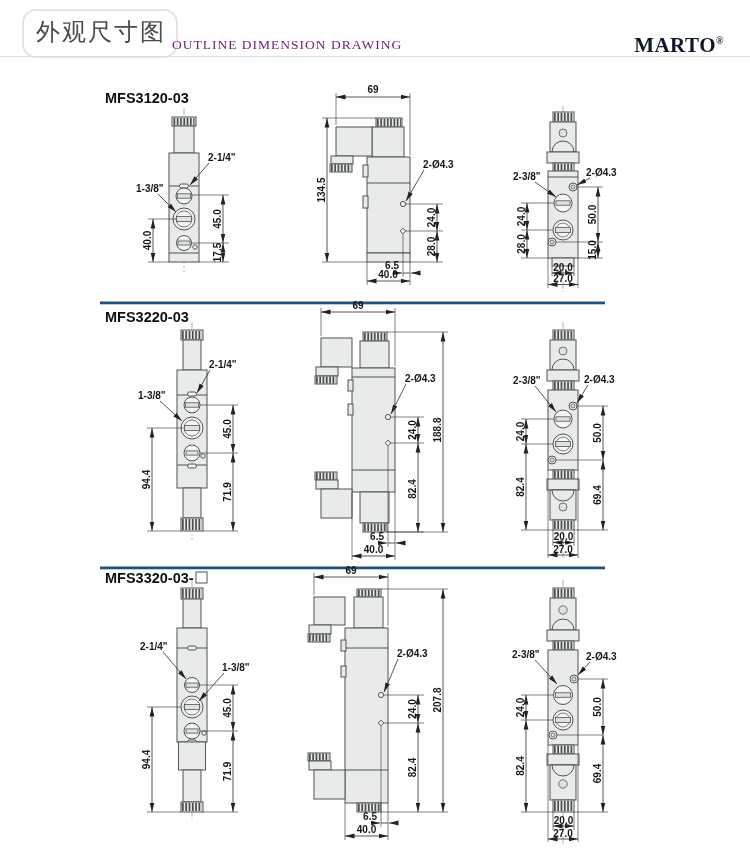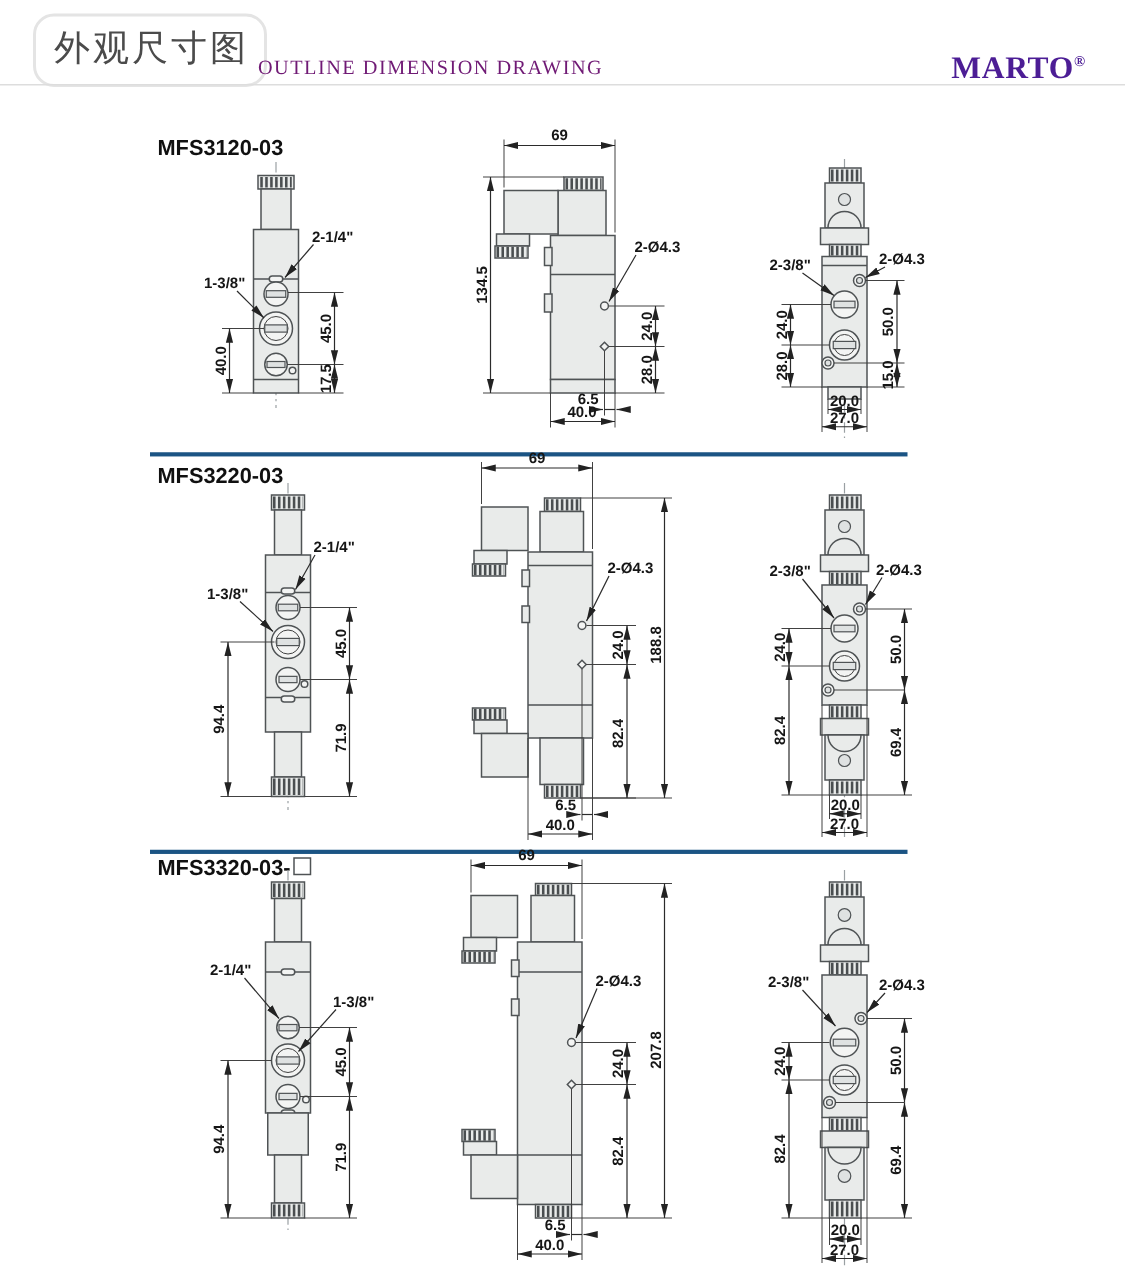--- a/index.html
+++ b/index.html
@@ -6,21 +6,21 @@
   .page{position:relative;width:750px;height:849px;background:#ffffff;overflow:hidden;
         font-family:"Liberation Sans",sans-serif;}
   
   .title-box{position:absolute;left:22px;top:9px;width:152px;height:45px;
              border:2px solid #e4e4e4;border-radius:14px;background:#fff;}
   .title-cn{position:absolute;left:36px;top:16px;font-size:24px;color:#4b4b4b;
             font-family:"Liberation Serif",serif;letter-spacing:2px;}
   .title-en{position:absolute;left:172px;top:37px;font-family:"Liberation Serif",serif;
             font-size:13.5px;color:#701a75;letter-spacing:1px;}
   .brand{position:absolute;right:26px;top:33px;font-family:"Liberation Serif",serif;
-         font-weight:bold;font-size:21px;color:#4c1d95;letter-spacing:0.5px;}
+         font-weight:bold;font-size:21px;color:#0f172a;letter-spacing:0.5px;}
   .brand sup{font-size:10px;}
   .header-rule{position:absolute;left:0;right:0;top:56px;height:1px;background:#dddddd;}
   
   svg{position:absolute;left:0;top:60px;}
   .bd{fill:#e9ebea;stroke:#4f5355;stroke-width:1;}
   .bd2{fill:#f3f4f3;stroke:#4f5355;stroke-width:1;}
   .ln{stroke:#4f5355;stroke-width:1;fill:none;}
   .thin{stroke:#3c3c3c;stroke-width:0.65;fill:none;}
   .dim{stroke:#2b2b2b;stroke-width:0.8;fill:none;}
   .cl{stroke:#9aa0a3;stroke-width:0.8;fill:none;stroke-dasharray:7 2.5 1.5 2.5;}

